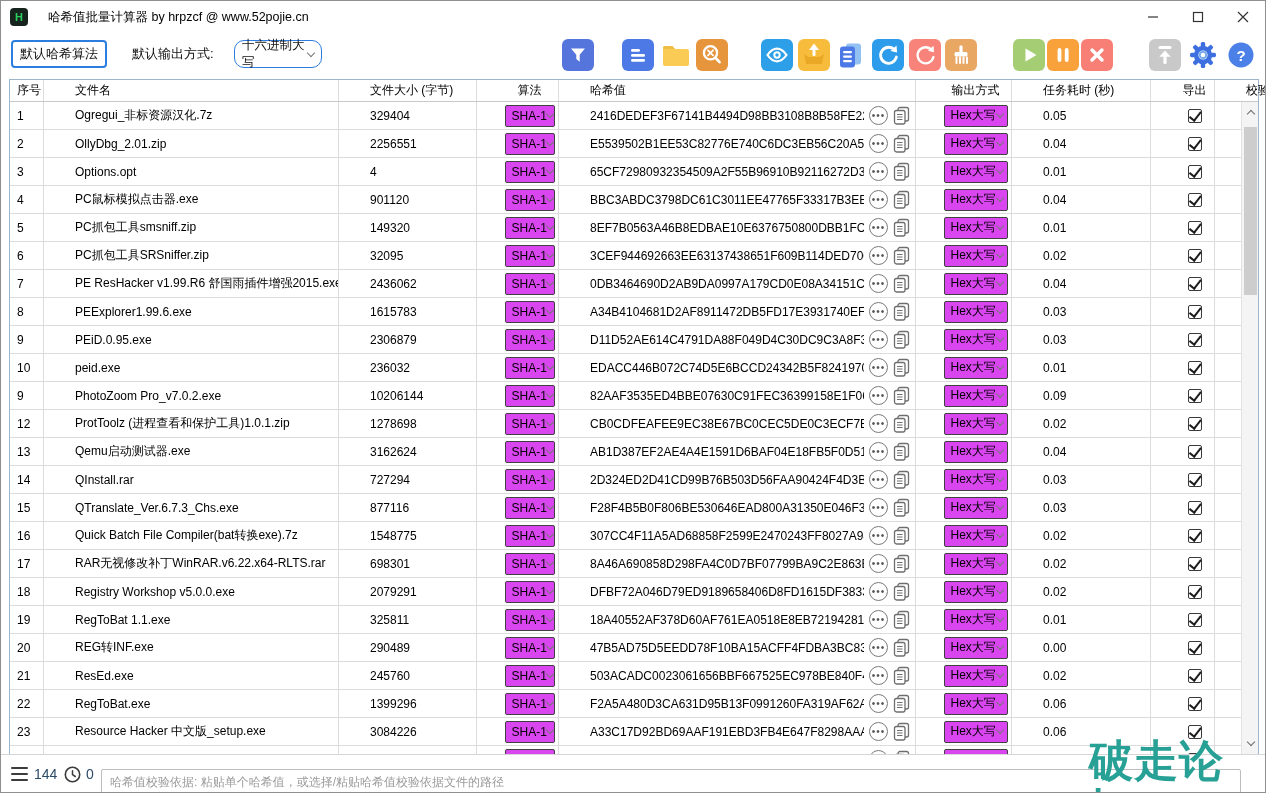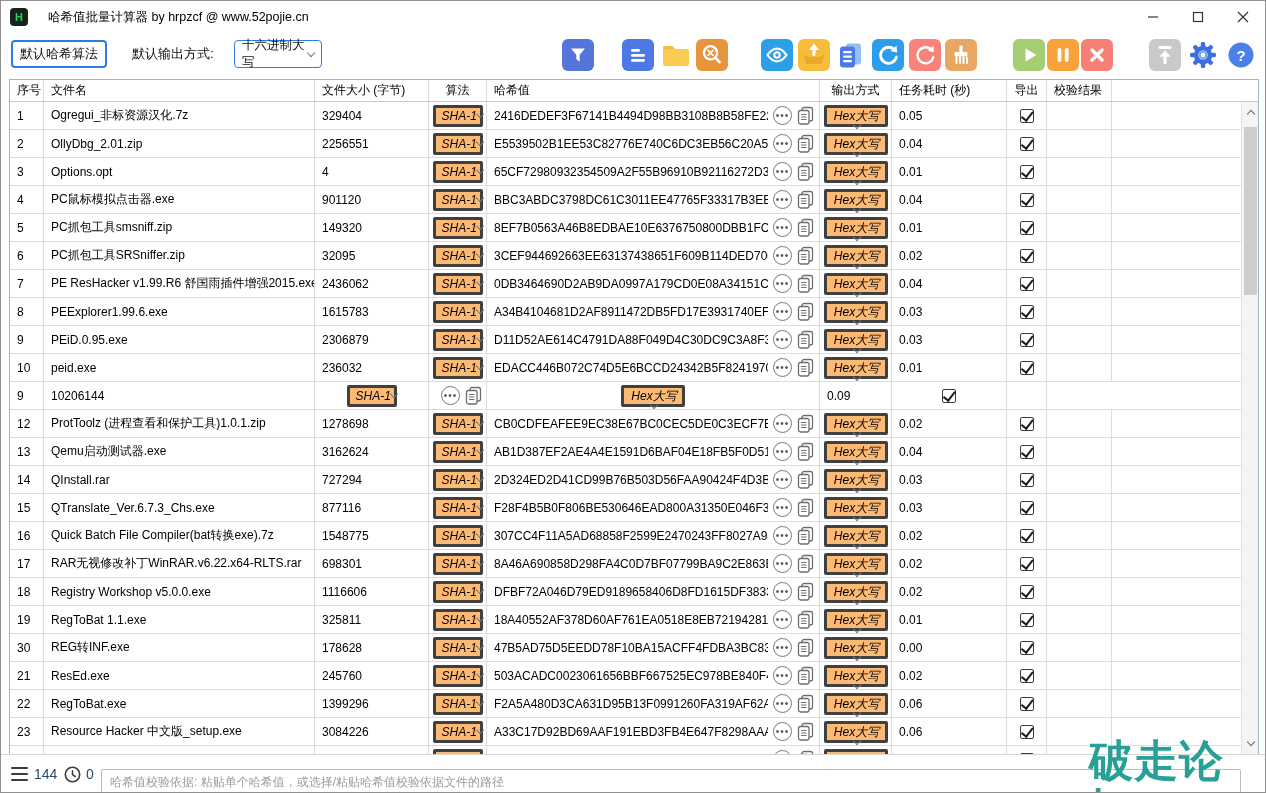--- a/index.html
+++ b/index.html
@@ -11,40 +11,40 @@
   .app-icon { width:18px; height:18px; margin-left:9px; border-radius:4px; background:#17231d; color:#2ad05e; font-weight:bold; font-size:11px; display:flex; align-items:center; justify-content:center; }
   .title-text { margin-left:20px; font-size:12.5px; color:#000; }
   .win-controls { margin-left:auto; display:flex; height:32px; }
   .win-btn { width:45px; height:32px; display:flex; align-items:center; justify-content:center; }
   .win-btn svg { display:block; }
 
   
   .toolbar { position:absolute; left:0; top:32px; width:100%; height:46px; background:#fff; }
   .btn-outline { position:absolute; left:10px; top:7px; height:28px; padding:0 7px; border:2px solid #2b7de0; border-radius:4px; background:#fff; font-size:13px; color:#111; display:flex; align-items:center; }
   .out-label { position:absolute; left:131px; top:7px; height:28px; display:flex; align-items:center; font-size:13px; color:#111; }
-  .out-select { position:absolute; left:233px; top:7px; height:28px; width:88px; border:1.5px solid #2b7de0; border-radius:4px; background:#fff; font-size:12.5px; color:#111; display:flex; align-items:center; justify-content:space-between; padding:0 7px;font-family:Liberation Mono, monospace; }
+  .out-select { position:absolute; left:233px; top:7px; height:28px; width:88px; border:1.5px solid #2b7de0; border-radius:10px; background:#fff; font-size:12.5px; color:#111; display:flex; align-items:center; justify-content:space-between; padding:0 7px;font-family:Liberation Mono, monospace; }
   .chev { width:6px; height:6px; border-right:1.4px solid #777; border-bottom:1.4px solid #777; transform:rotate(45deg); margin-top:-3px; flex:none; }
   .tbtn { position:absolute; top:6px; width:32px; height:32px; border:none; background:transparent; padding:0; cursor:pointer; }
   .tbtn svg { display:block; }
 
   
   .table-wrap { position:absolute; left:8px; top:78px; width:1250px; height:675px; border:1px solid #9db6cf; background:#fff; }
-  .grid-cols { display:grid; grid-template-columns:34px 271px 114px 58px 333px 72px 115px 40px 65px 1fr; }
+  .grid-cols { display:grid; grid-template-columns:34px 271px 114px 58px 333px 72px 115px 40px 65px 1fr;gap:24px; }
   .thead { width:100%; height:22px; border-bottom:1px solid #c9c9c9; font-size:12px; color:#000; }
   .hcell { display:flex; align-items:center; padding-left:7px; border-right:1px solid #dcdcdc; white-space:nowrap; overflow:hidden; }
   .hcell.center { justify-content:center; padding-left:0; }
   .hcell.filler { border-right:none; }
   .tbody { width:1232px; height:652px; overflow:hidden; }
   .trow { height:28px; border-bottom:1px solid #dcdcdc; font-size:12px; color:#000; background:#fff; }
   .cell { display:flex; align-items:center; border-right:1px solid #dcdcdc; white-space:nowrap; overflow:hidden; padding-left:7px; }
   .cell.center { justify-content:center; padding-left:0; }
   .cell.filler { border-right:none; }
-  .dd { height:22px; border:3px solid #404040; border-radius:2px; background:#fdba74; display:flex; align-items:center; justify-content:space-between; padding:0 4px 0 6px; font-size:12px; color:#000;font-style:italic; }
+  .dd { height:22px; border:1px solid #404040; border-radius:2px; background:#d946ef; display:flex; align-items:center; justify-content:space-between; padding:0 4px 0 6px; font-size:12px; color:#000; }
   .dd-algo { width:50px; }
-  .dd-out { width:64px;flex-direction:column; }
+  .dd-out { width:64px; }
   .hashcell { gap:5px; padding-right:5px; }
   .hashtext { flex:1; overflow:hidden; white-space:nowrap; }
   .mini-btn { flex:none; background:none; border:none; padding:0; cursor:pointer; display:flex; align-items:center; }
   .ell { width:19px; height:19px; border:1px solid #7a7a7a; border-radius:50%; color:#555; font-size:10px; display:flex; align-items:center; justify-content:center; letter-spacing:1px; }
   .check { width:14px; height:14px; border:1.6px solid #3a3a3a; border-radius:2px; position:relative; background:#fff; }
   .check.on::after { content:""; position:absolute; left:3.2px; top:-0.5px; width:4.6px; height:9.5px; border-right:2px solid #1d1d1d; border-bottom:2px solid #1d1d1d; transform:rotate(38deg); }
 
   
   .vscroll { position:absolute; right:0; top:22px; width:17px; height:652px; background:#f4f4f4; border-left:1px solid #e2e2e2; }
   .vs-arrow { position:absolute; left:0; width:17px; height:17px; display:flex; align-items:center; justify-content:center; }
@@ -608,20 +608,21 @@
     <div class="cell">0.01</div>
     <div class="cell center">
       <span class="check on"></span>
     </div>
     <div class="cell"></div>
     <div class="cell filler"></div>
   </div>
 
   <div class="trow grid-cols">
     <div class="cell">9</div>
+    <div class="cell">PhotoZoom Pro_v7.0.2.exe</div>
     <div class="cell">10206144</div>
     <div class="cell center">
       <div class="dd dd-algo">
               <span>SHA-1</span>
               <span class="chev"></span>
             </div>
     </div>
     <div class="cell hashcell">
       <span class="hashtext">82AAF3535ED4BBE07630C91FEC36399158E1F062</span>
       <button class="mini-btn">
@@ -867,21 +868,21 @@
     <div class="cell center">
       <span class="check on"></span>
     </div>
     <div class="cell"></div>
     <div class="cell filler"></div>
   </div>
 
   <div class="trow grid-cols">
     <div class="cell">18</div>
     <div class="cell">Registry Workshop v5.0.0.exe</div>
-    <div class="cell">1116606</div>
+    <div class="cell">2079291</div>
     <div class="cell center">
       <div class="dd dd-algo">
               <span>SHA-1</span>
               <span class="chev"></span>
             </div>
     </div>
     <div class="cell hashcell">
       <span class="hashtext">DFBF72A046D79ED9189658406D8FD1615DF38331</span>
       <button class="mini-btn">
               <span class="ell">•••</span>
@@ -939,23 +940,23 @@
     </div>
     <div class="cell">0.01</div>
     <div class="cell center">
       <span class="check on"></span>
     </div>
     <div class="cell"></div>
     <div class="cell filler"></div>
   </div>
 
   <div class="trow grid-cols">
-    <div class="cell">30</div>
+    <div class="cell">20</div>
     <div class="cell">REG转INF.exe</div>
-    <div class="cell">178628</div>
+    <div class="cell">290489</div>
     <div class="cell center">
       <div class="dd dd-algo">
               <span>SHA-1</span>
               <span class="chev"></span>
             </div>
     </div>
     <div class="cell hashcell">
       <span class="hashtext">47B5AD75D5EEDD78F10BA15ACFF4FDBA3BC832A6</span>
       <button class="mini-btn">
               <span class="ell">•••</span>

